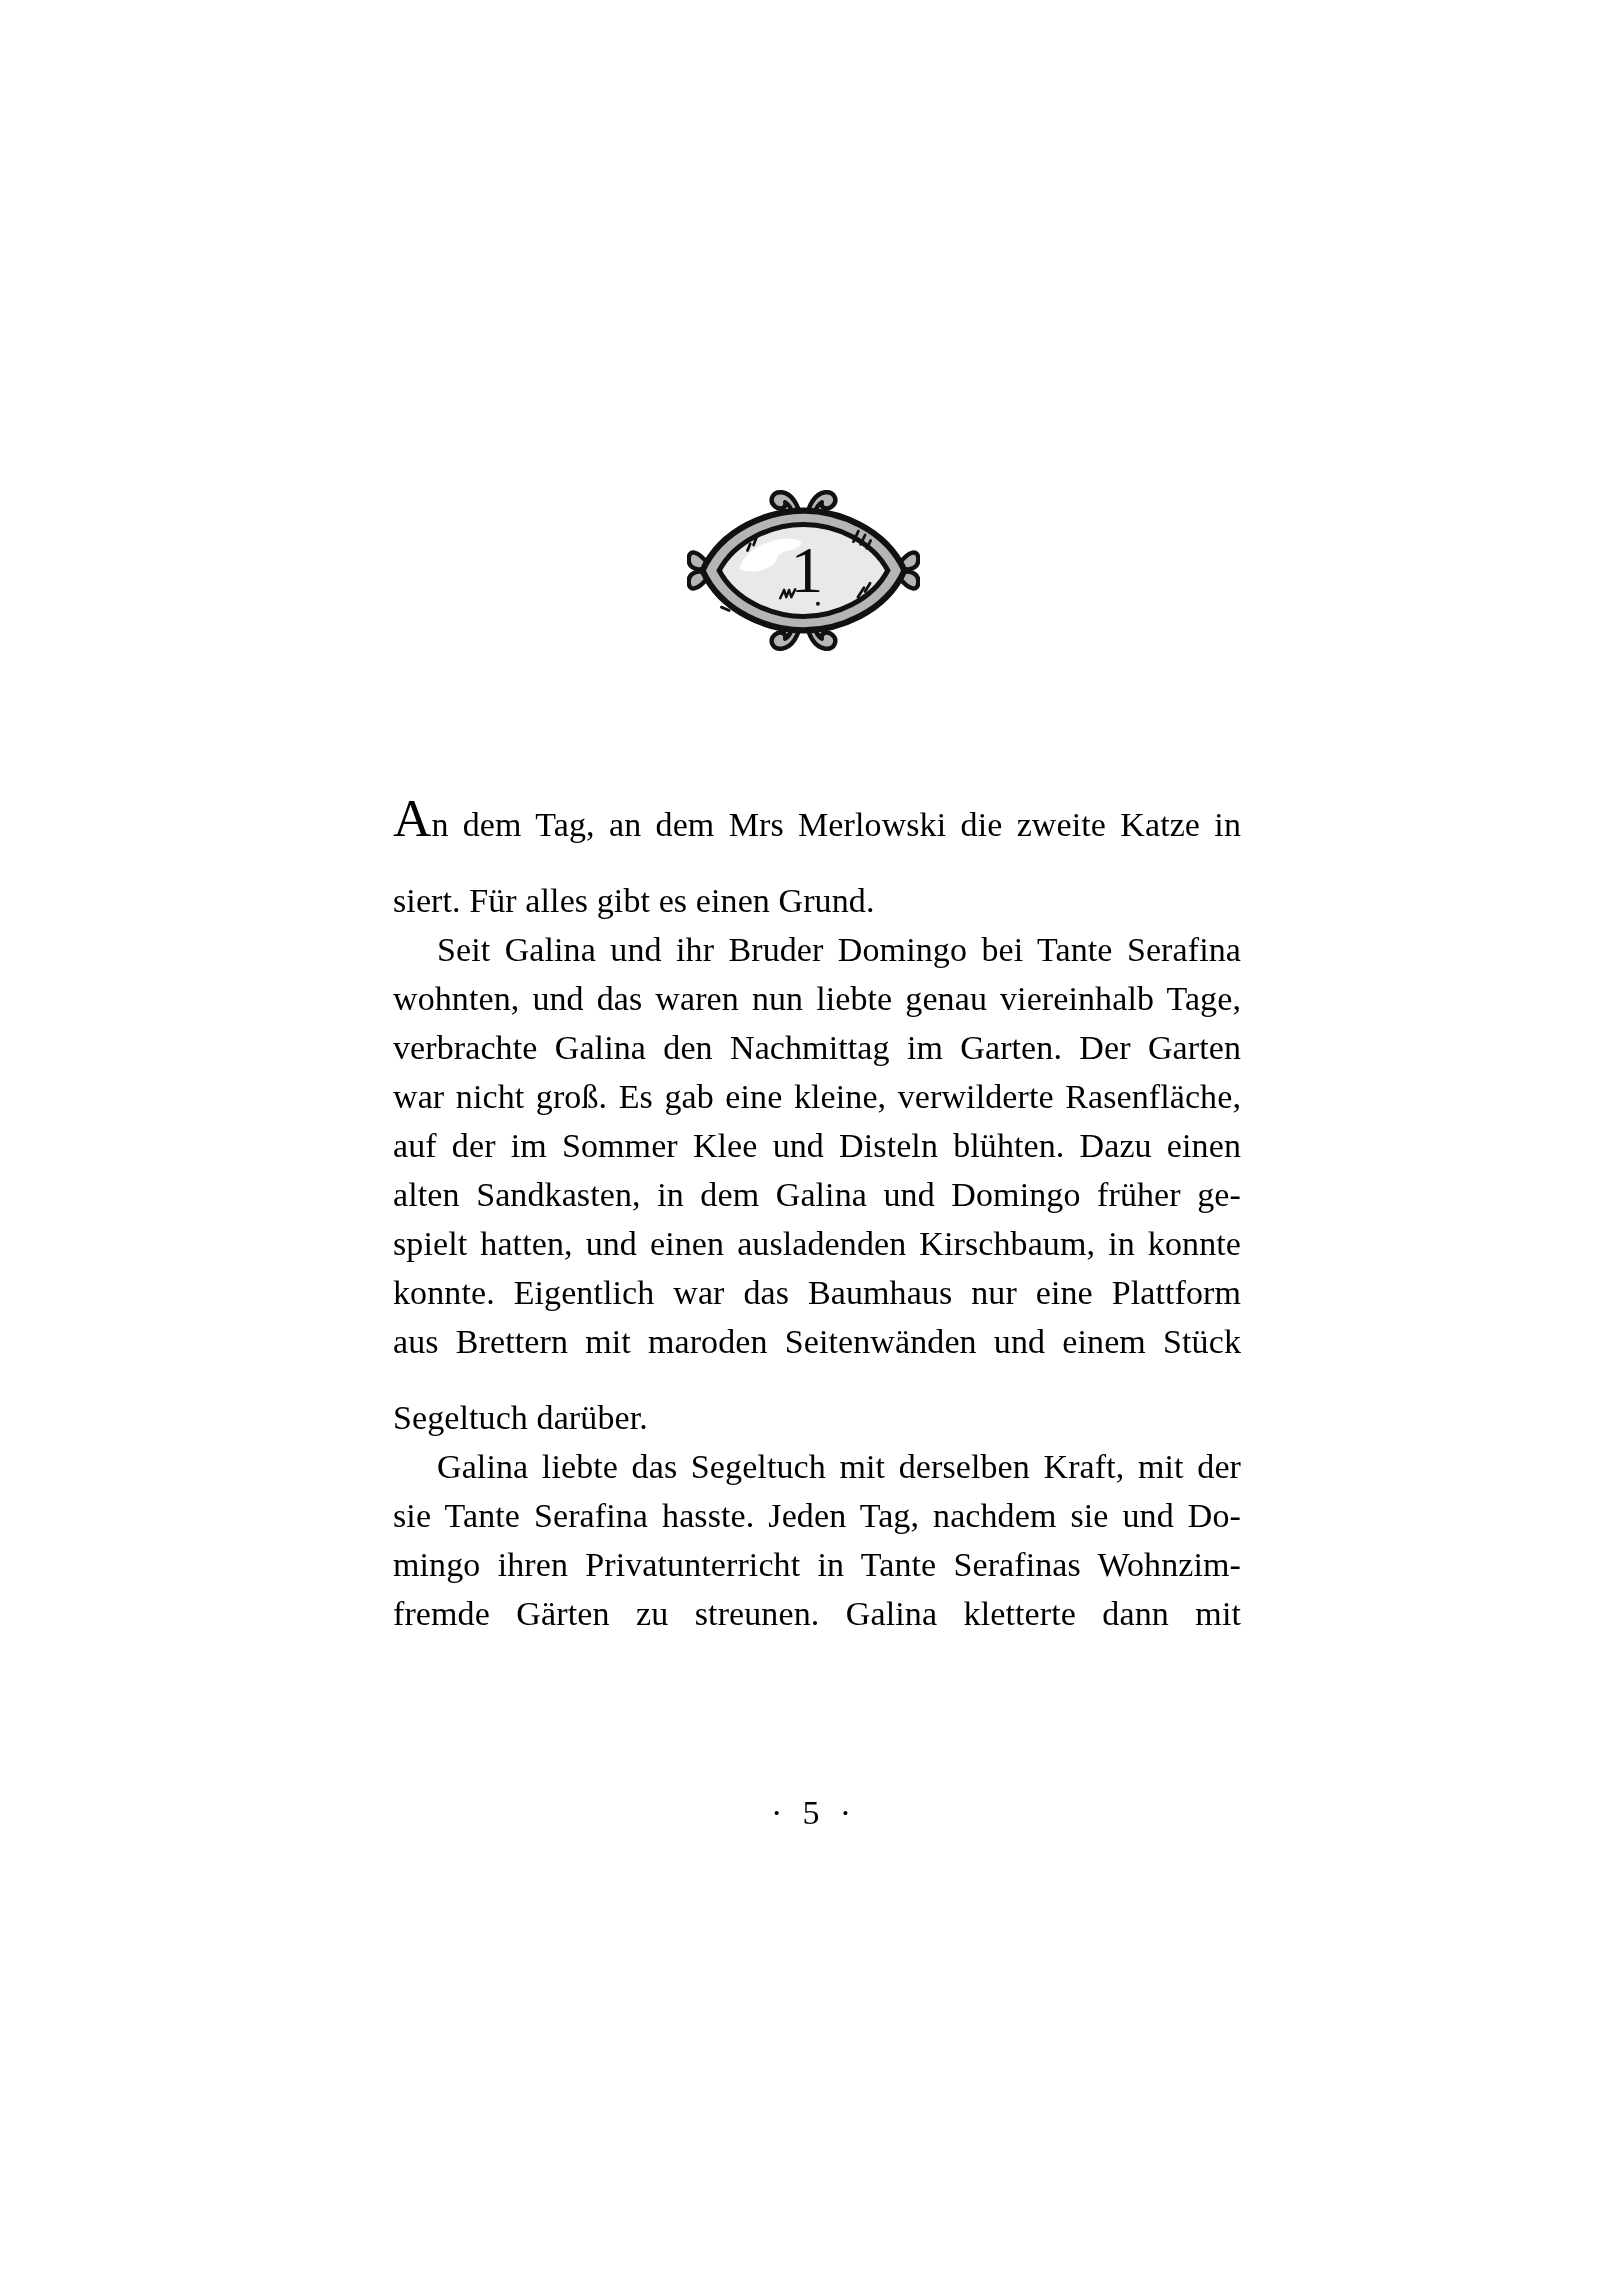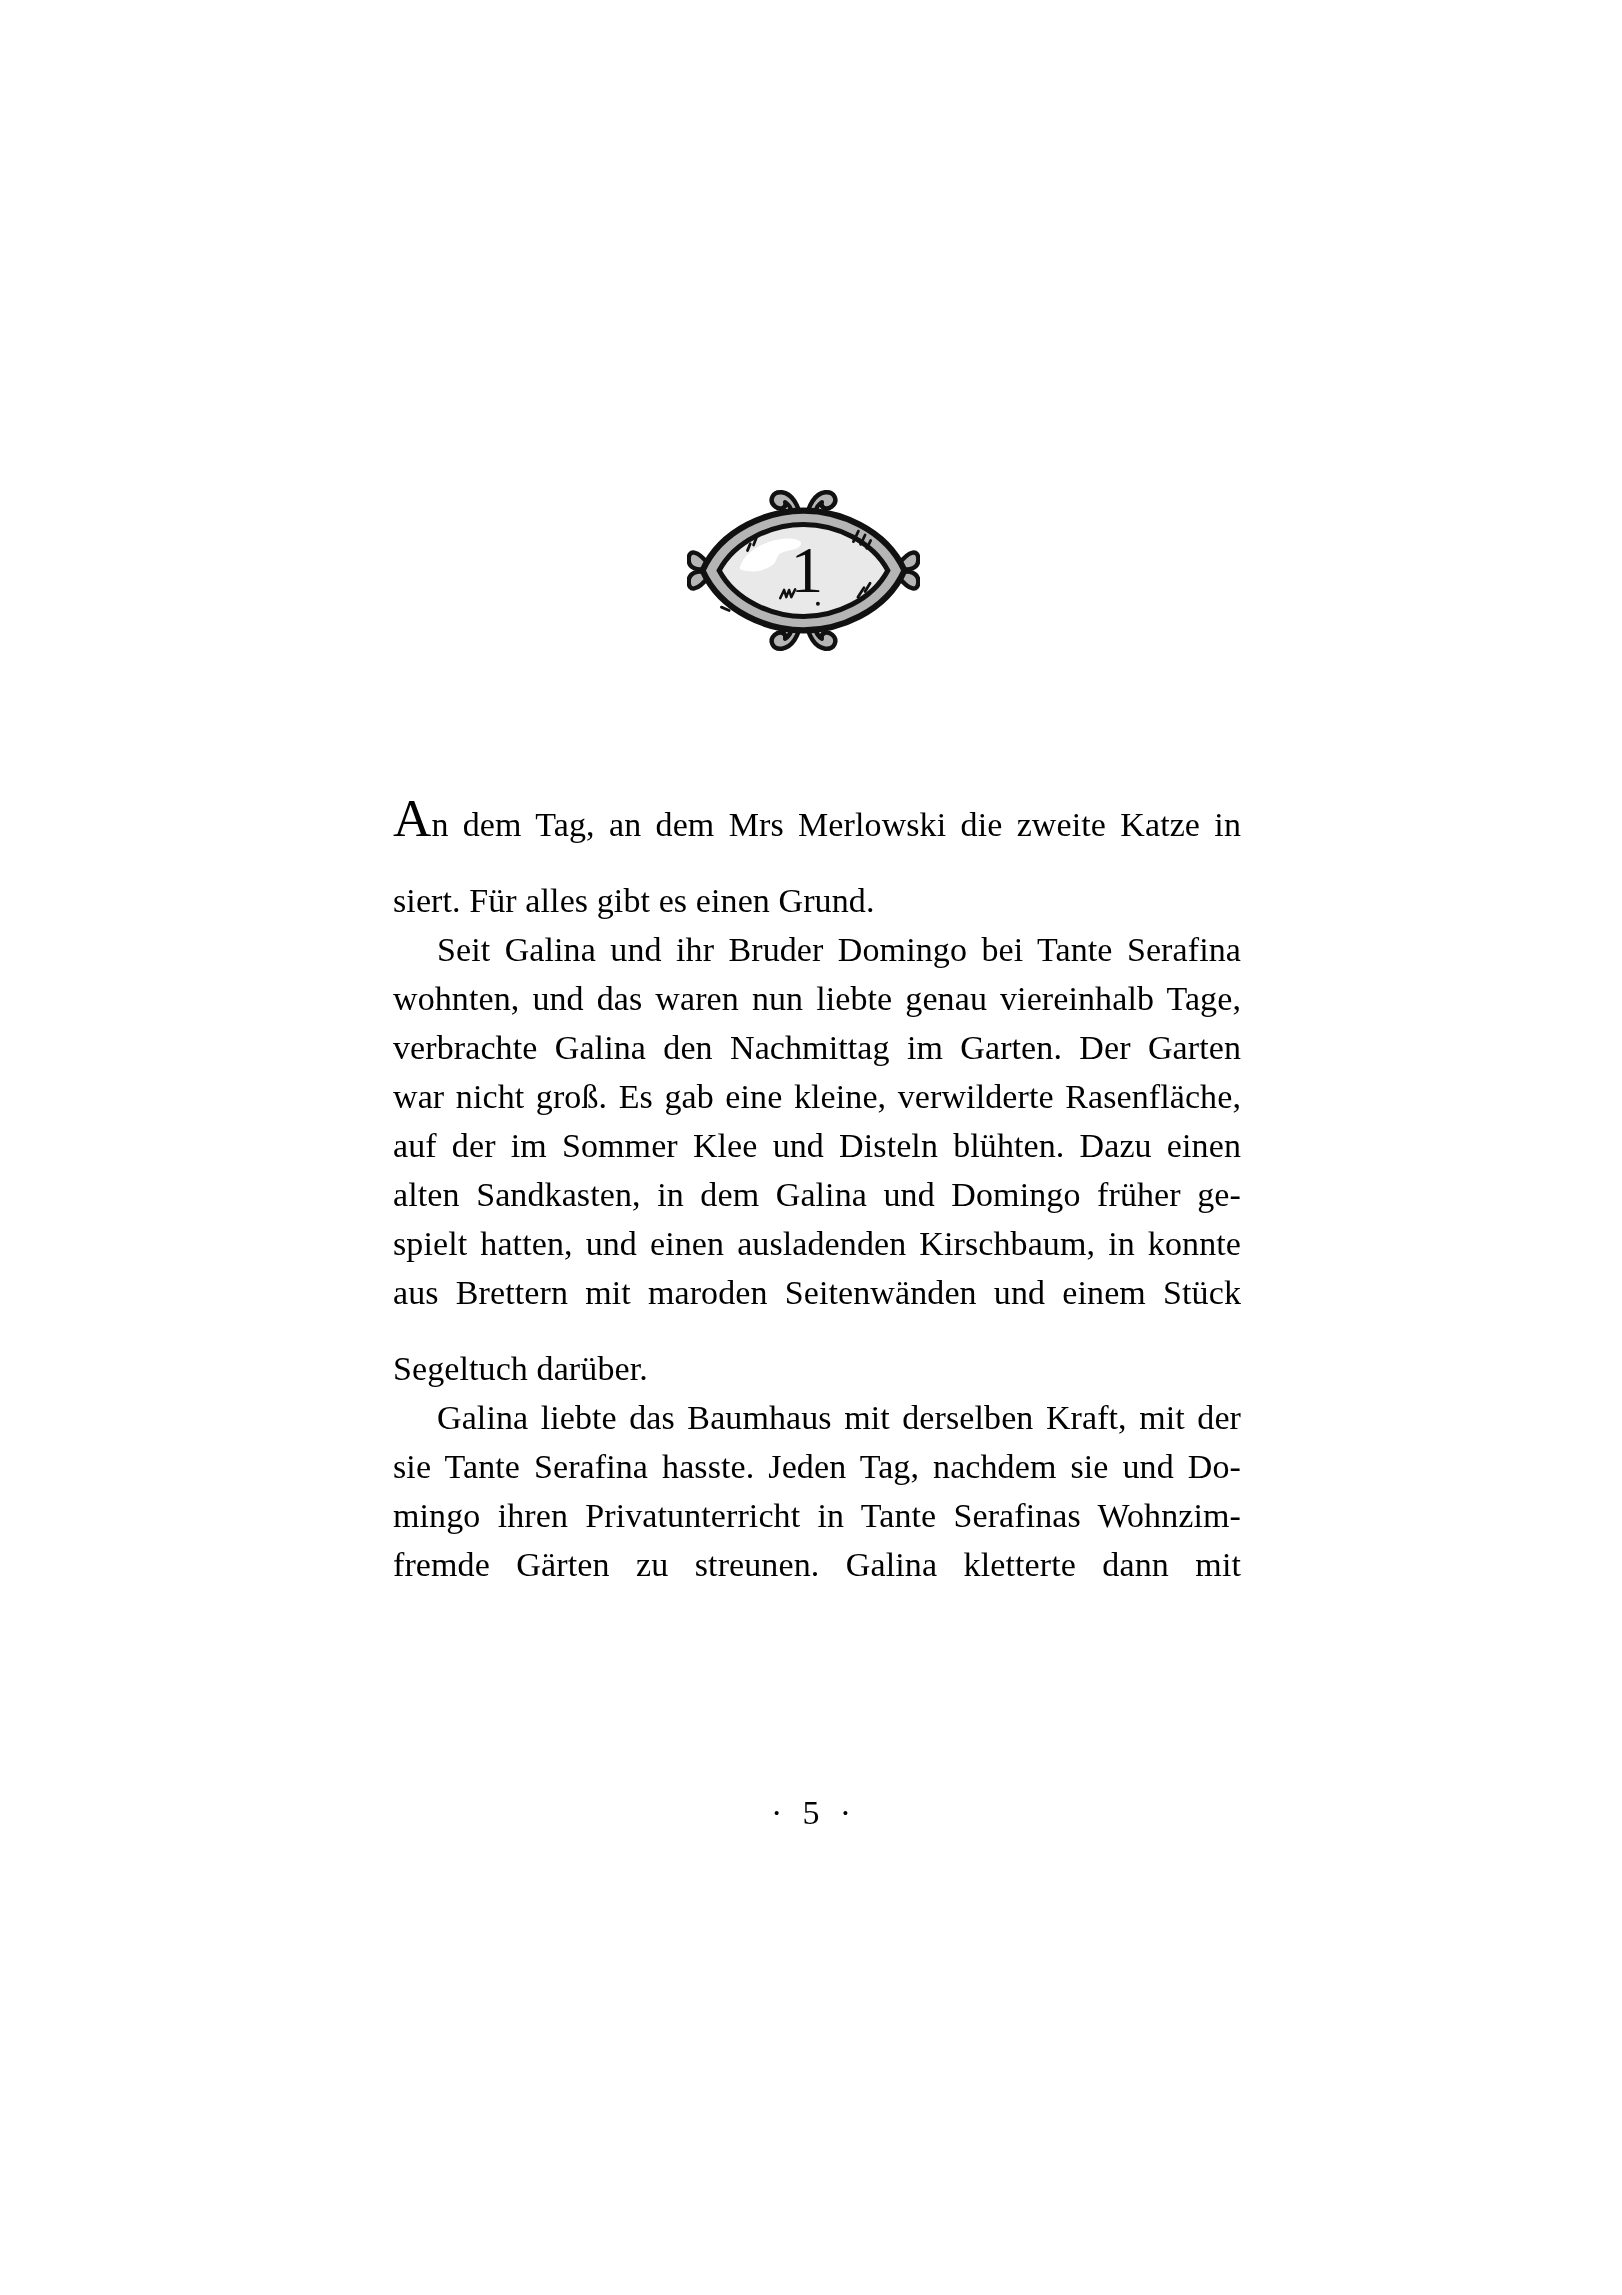--- a/index.html
+++ b/index.html
@@ -123,25 +123,26 @@
         <div class="line para-end">siert. Für alles gibt es einen Grund.</div>
       </div>
       <div class="para indented">
         <div class="line first">Seit Galina und ihr Bruder Domingo bei Tante Serafina</div>
         <div class="line">wohnten, und das waren nun liebte genau viereinhalb Tage,</div>
         <div class="line">verbrachte Galina den Nachmittag im Garten. Der Garten</div>
         <div class="line">war nicht groß. Es gab eine kleine, verwilderte Rasenfläche,</div>
         <div class="line">auf der im Sommer Klee und Disteln blühten. Dazu einen</div>
         <div class="line">alten Sandkasten, in dem Galina und Domingo früher ge-</div>
         <div class="line">spielt hatten, und einen ausladenden Kirschbaum, in konnte</div>
+        <div class="line">konnte. Eigentlich war das Baumhaus nur eine Plattform</div>
         <div class="line">aus Brettern mit maroden Seitenwänden und einem Stück</div>
         <div class="line para-end">Segeltuch darüber.</div>
       </div>
       <div class="para indented">
-        <div class="line first">Galina liebte das Baumhaus mit derselben Kraft, mit der</div>
+        <div class="line first">Galina liebte das Segeltuch mit derselben Kraft, mit der</div>
         <div class="line">sie Tante Serafina hasste. Jeden Tag, nachdem sie und Do-</div>
         <div class="line">mingo ihren Privatunterricht in Tante Serafinas Wohnzim-</div>
         <div class="line">fremde Gärten zu streunen. Galina kletterte dann mit</div>
       </div>
     </div>
 
   <div class="footer">
     <span>· 5 ·</span>
   </div>
 

